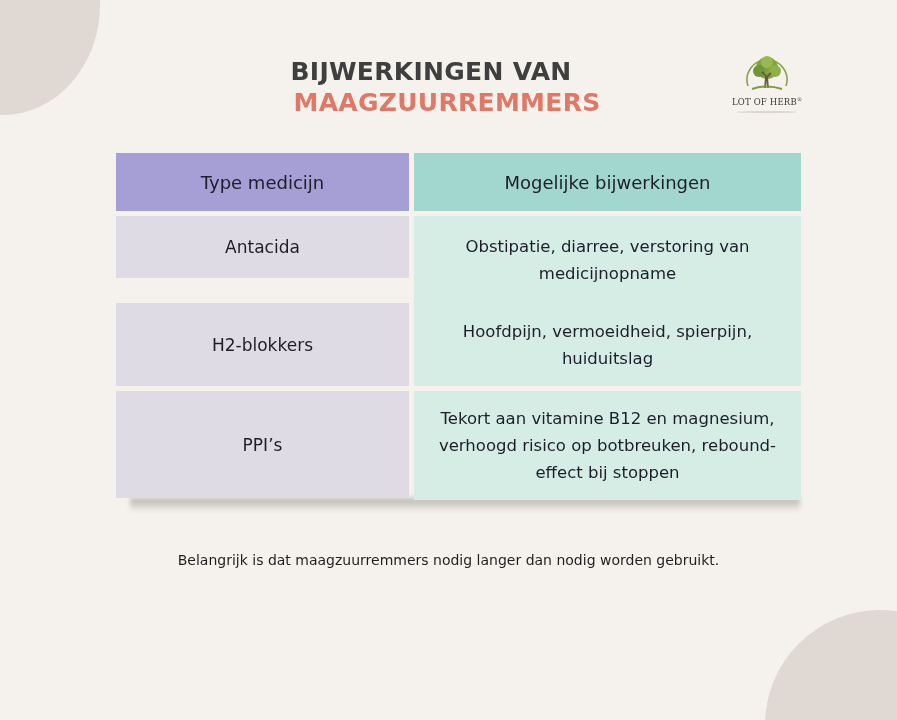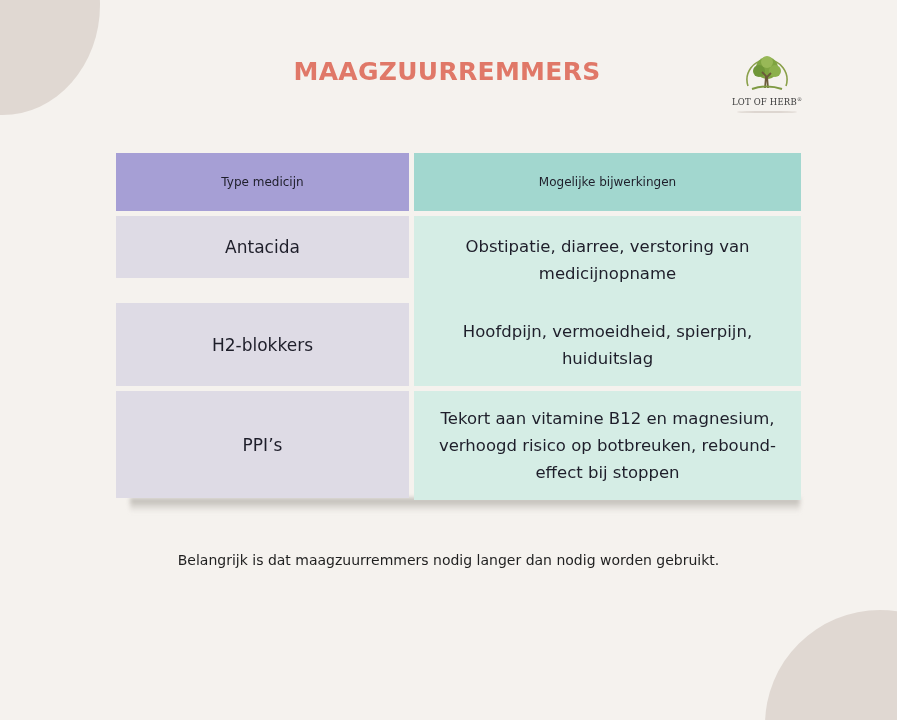--- a/index.html
+++ b/index.html
@@ -46,40 +46,41 @@
       background: linear-gradient(#b8b4ae, rgba(190,186,180,0));
       filter: blur(2px);
     }
     .table {
       position: absolute; left: 116px; top: 153px; width: 685px;
     }
     .cell {
       position: absolute; display: flex; align-items: center; justify-content: center;
       text-align: center; color: #1e1e2a; box-sizing: border-box;
     }
-    .hcell { font-size: 12px; font-weight: 500; }
+    .hcell { font-size: 18px; font-weight: 500; }
     .c1 { left: 0; width: 293px; }
     .c2 { left: 298px; width: 387px; padding: 0 21px; }
     .h.c1 { background: #a69fd5; }
     .h.c2 { background: #a2d7cf; }
     .r.c1 { background: #dedbe5; font-size: 17px; }
     .r.c2 { background: #d5ede5; font-size: 16.5px; line-height: 27px; }
 
     .note {
       position: absolute; left: 0; width: 897px; top: 552px; text-align: center;
       font-size: 14px; color: #1f1f1f;
     }
   </style>
 </head>
 <body>
 
 <div class="blob-tl"></div>
 <div class="blob-br"></div>
 
 <div class="title">
+  <span class="l1">BIJWERKINGEN VAN</span>
   <span class="l2">MAAGZUURREMMERS</span>
 </div>
 
 <div class="logo">
   <svg width="50" height="42" viewBox="0 0 50 42">
     <path d="M6 34 A20 20 0 1 1 44 34" fill="none" stroke="#8aa04a" stroke-width="1.6"></path>
     <circle cx="25" cy="16" r="11" fill="#7fa441"></circle>
     <circle cx="17" cy="19" r="6" fill="#6f9638"></circle>
     <circle cx="33" cy="19" r="6" fill="#8cb04c"></circle>
     <circle cx="25" cy="10" r="6" fill="#98b857"></circle>

